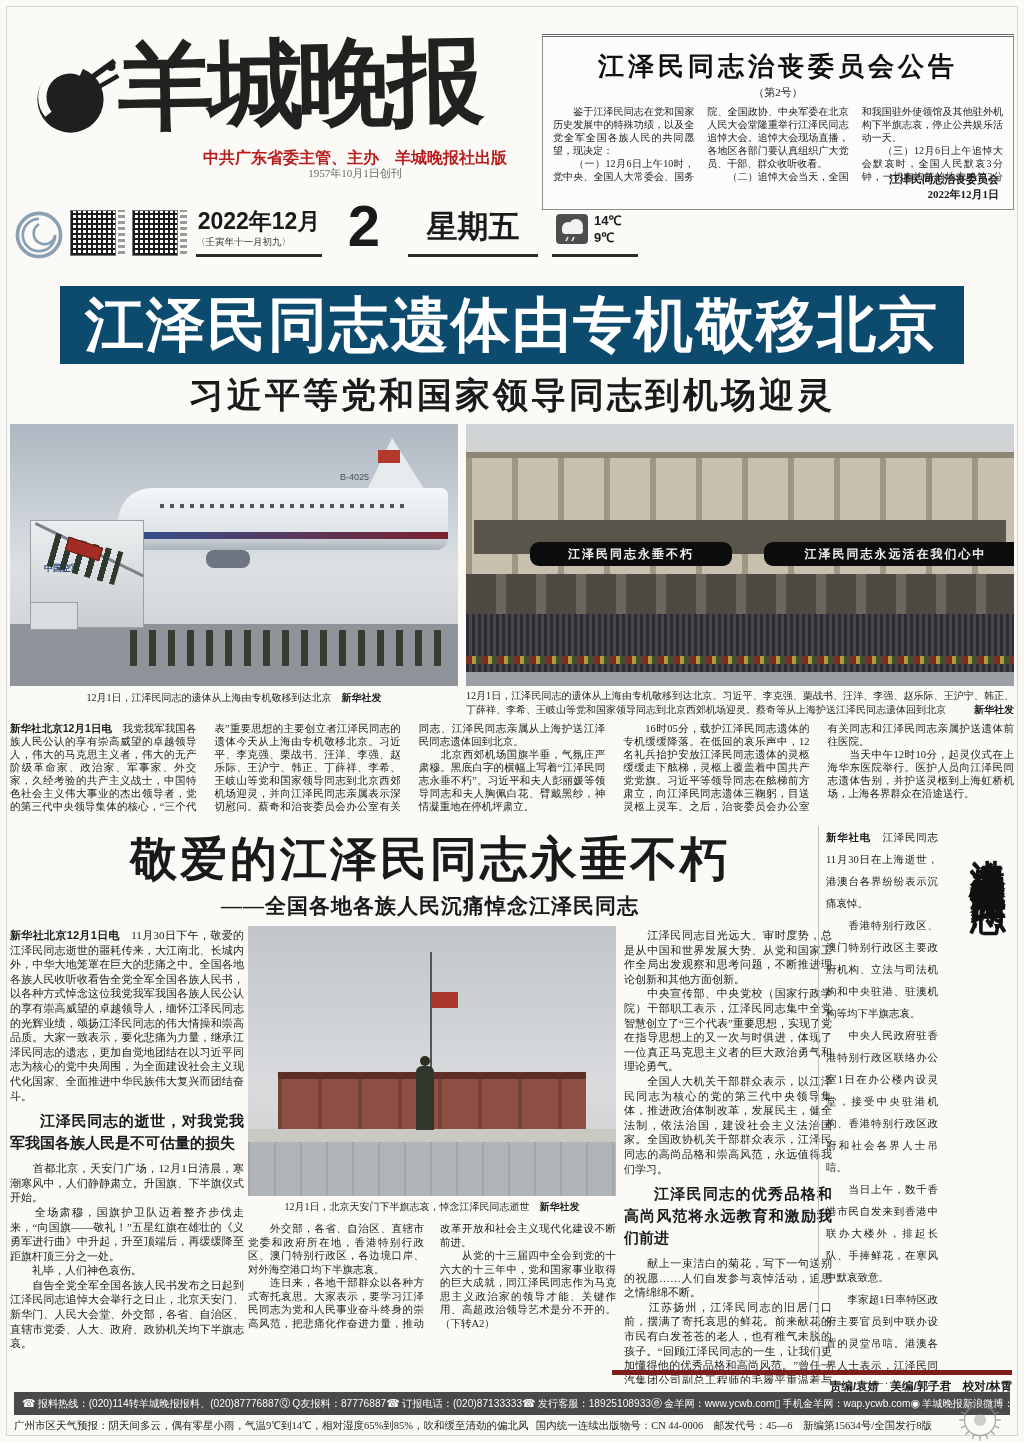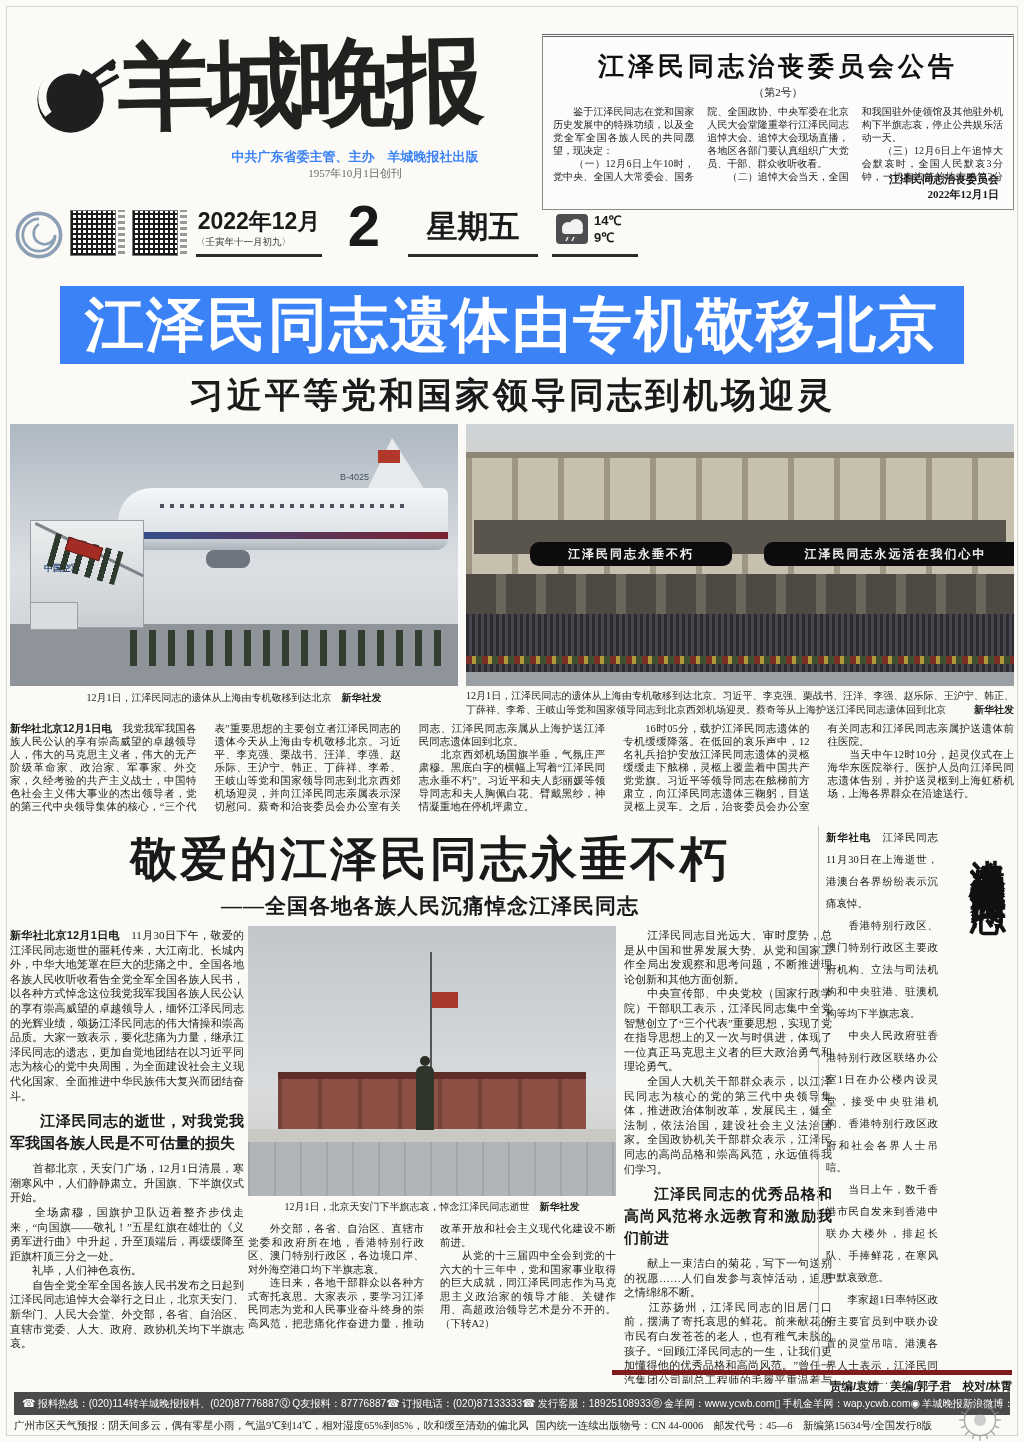--- a/index.html
+++ b/index.html
@@ -9,21 +9,21 @@
   .abs{position:absolute;}
   .prewrap{white-space:pre-wrap;}
   .just{text-align:justify;}
   .sans{font-family:"Liberation Sans",sans-serif;}
 
   
   .mast-logo{left:30px;top:48px;width:92px;height:92px;}
   .mast-title{left:118px;top:18px;width:430px;height:136px;font-family:"DejaVu Serif",serif;
               font-weight:900;font-size:96px;letter-spacing:-6px;color:#22211f;transform:rotate(-1deg);
               line-height:130px;}
-  .mast-org{left:175px;top:148px;width:360px;text-align:center;font-size:13px;font-weight:bold;color:#3b82f6;}
+  .mast-org{left:175px;top:148px;width:360px;text-align:center;font-size:16px;font-weight:bold;color:#b91c1c;}
   .mast-founded{left:175px;top:166px;width:360px;text-align:center;font-size:11px;color:#6b6b6b;}
 
   
   .ann-box{left:542px;top:34px;width:470px;height:172px;border:1px solid #8a8a8a;border-top:3px double #666;background:#fdfcfa;}
   .ann-title{margin-top:12px;text-align:center;font-size:26px;font-weight:900;letter-spacing:4px;font-family:"Liberation Sans",sans-serif;color:#111;}
   .ann-issue{text-align:center;font-size:11px;margin-top:1px;color:#222;}
   .ann-body{margin:5px 10px 0;height:82px;column-count:3;column-gap:13px;font-size:10px;line-height:13px;overflow:hidden;}
   .ann-sign{position:absolute;right:14px;bottom:7px;text-align:right;font-size:11px;font-weight:bold;line-height:15px;}
 
   
@@ -39,21 +39,21 @@
   .dl-ul1{left:196px;top:254px;width:126px;height:3px;background:#2b2b2b;}
   .dl-day{left:334px;top:196px;width:60px;text-align:center;font-size:58px;font-weight:900;font-family:"Liberation Sans",sans-serif;line-height:60px;}
   .dl-week{left:408px;top:206px;width:130px;text-align:center;font-size:31px;font-weight:900;font-family:"Liberation Sans",sans-serif;}
   .dl-ul2{left:408px;top:254px;width:130px;height:3px;background:#2b2b2b;}
   .wx-icon{left:556px;top:214px;width:32px;height:30px;background:#4e4e50;border-radius:4px;}
   .wx-hi{left:594px;top:211px;font-size:13px;font-weight:bold;font-family:"Liberation Sans",sans-serif;}
   .wx-lo{left:594px;top:228px;font-size:13px;font-weight:bold;font-family:"Liberation Sans",sans-serif;}
   .dl-ul3{left:552px;top:254px;width:86px;height:3px;background:#2b2b2b;}
 
   
-  .band{left:60px;top:286px;width:904px;height:78px;background:#3b82f6;color:#fff;text-align:center;
+  .band{left:60px;top:286px;width:904px;height:78px;background:#0c4a6e;color:#fff;text-align:center;
         font-size:59px;font-weight:900;line-height:78px;letter-spacing:2px;font-family:"Liberation Sans",sans-serif;}
   .subhead{left:0;top:372px;width:1024px;text-align:center;font-size:35px;font-weight:900;
            font-family:Liberation Serif, serif;letter-spacing:3px;}
 
   
   .photo{overflow:hidden;background:#ccc;}
   .p-left{left:10px;top:424px;width:448px;height:262px;background:linear-gradient(#aeb8c2,#dce0e4 55%,#c8ccd0);}
   .pl-tarmac{position:absolute;left:0;top:200px;width:448px;height:62px;background:#8f949a;}
   .pl-fuselage{position:absolute;left:108px;top:64px;width:330px;height:62px;background:linear-gradient(#f4f6f8,#dfe4e8 70%,#aab2ba);border-radius:40px 8px 14px 34px;}
   .pl-stripe{position:absolute;left:118px;top:108px;width:320px;height:7px;background:linear-gradient(90deg,#32508e,#7a2230);}

